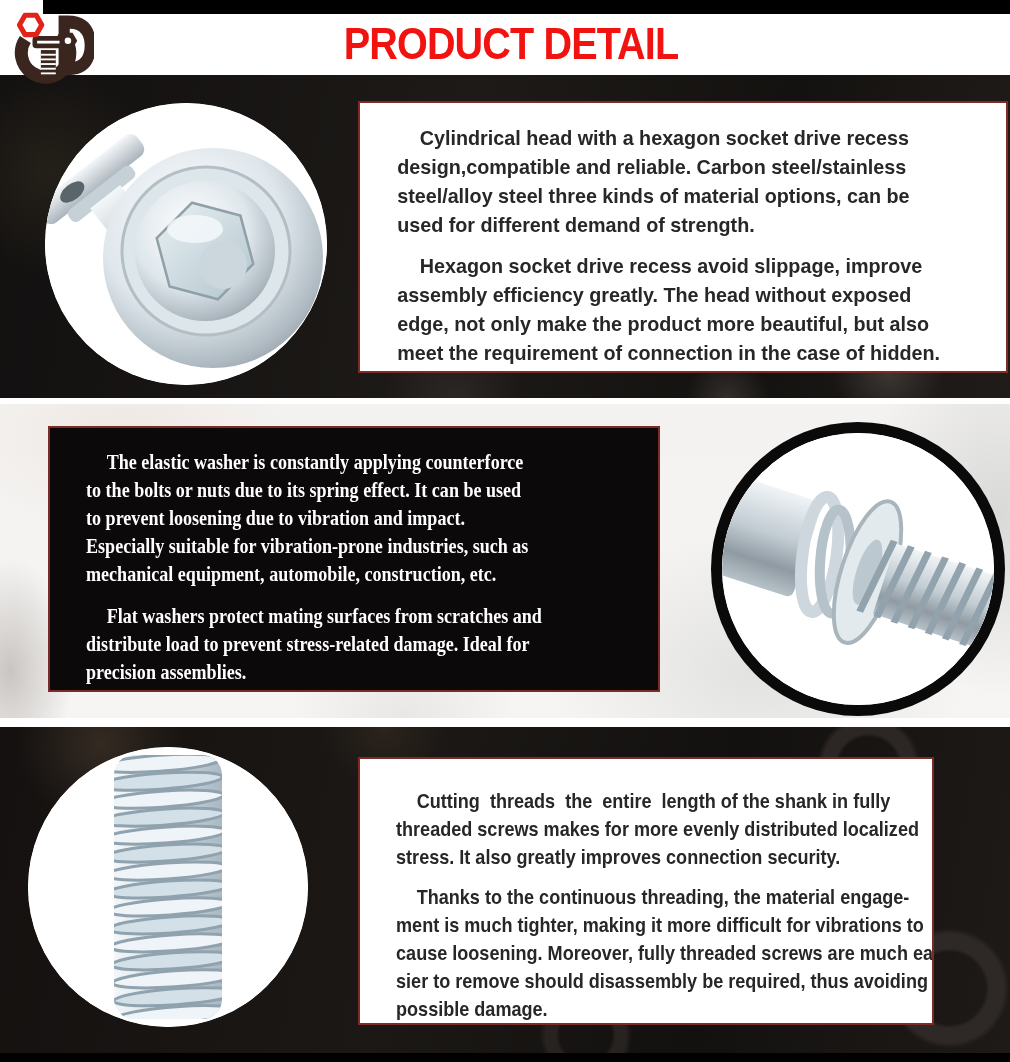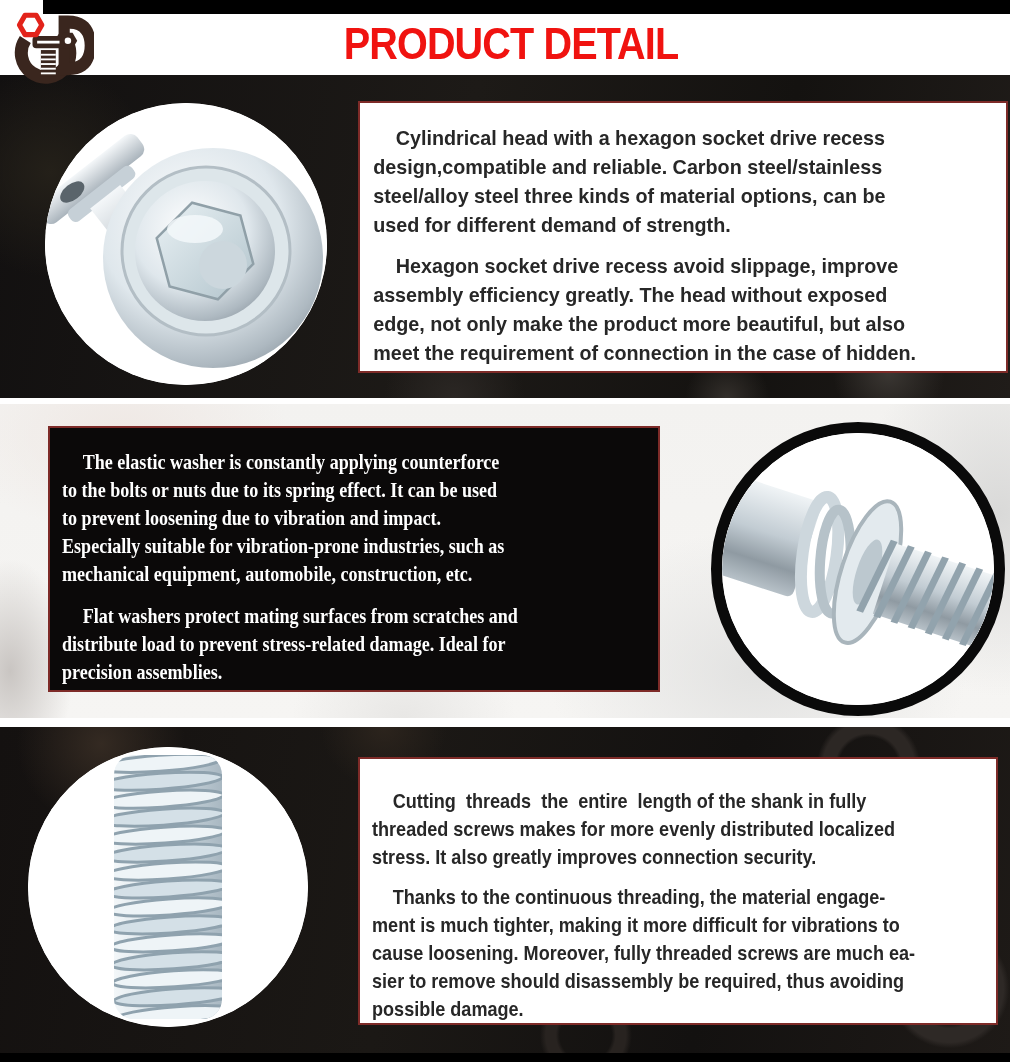--- a/index.html
+++ b/index.html
@@ -39,26 +39,26 @@
   .bottom-band{position:absolute;left:0;top:1053px;width:1010px;height:9px;background:#000000;}
 
   
   .circle{position:absolute;border-radius:50%;background:#ffffff;overflow:hidden;}
   .c1{left:45px;top:28px;width:282px;height:282px;}
   .c2{left:711px;top:18px;width:272px;height:272px;border:11px solid #0a0a0a;}
   .c3{left:28px;top:20px;width:280px;height:280px;}
   .circle svg{display:block;width:100%;height:100%;}
 
   
-  .box{position:absolute;box-sizing:border-box;border:2px solid #7e2b28;overflow:hidden;}
+  .box{position:absolute;box-sizing:border-box;border:2px solid #7e2b28;overflow:hidden;padding-left:24px;}
   .white-box{background:#ffffff;}
   .black-box{background:#0b0909;font-family:Liberation Serif, serif;}
   .b1{left:358px;top:26px;width:650px;height:272px;}
   .b2{left:48px;top:22px;width:612px;height:266px;}
-  .b3{left:358px;top:30px;width:640px;height:268px;}
+  .b3{left:358px;top:30px;width:576px;height:268px;}
   .tscale{transform-origin:0 0;}
   .t1{width:660px;transform:scaleX(.94);padding:20px 0 0 14px;}
   .t2{width:700px;transform:scaleX(.86);padding:20px 0 0 14px;}
   .t3{width:700px;transform:scaleX(.86);padding:28px 0 0 14px;}
   .box p{margin:0;white-space:pre;font-weight:700;text-indent:24px;}
   .b1 p{font-size:21px;line-height:29px;color:#272727;margin-bottom:12px;}
   .b2 p{font-size:21px;line-height:28px;color:#ffffff;margin-bottom:14px;}
   .b3 p{font-size:21px;line-height:28px;color:#272727;margin-bottom:12px;}
 </style>
 </head>

